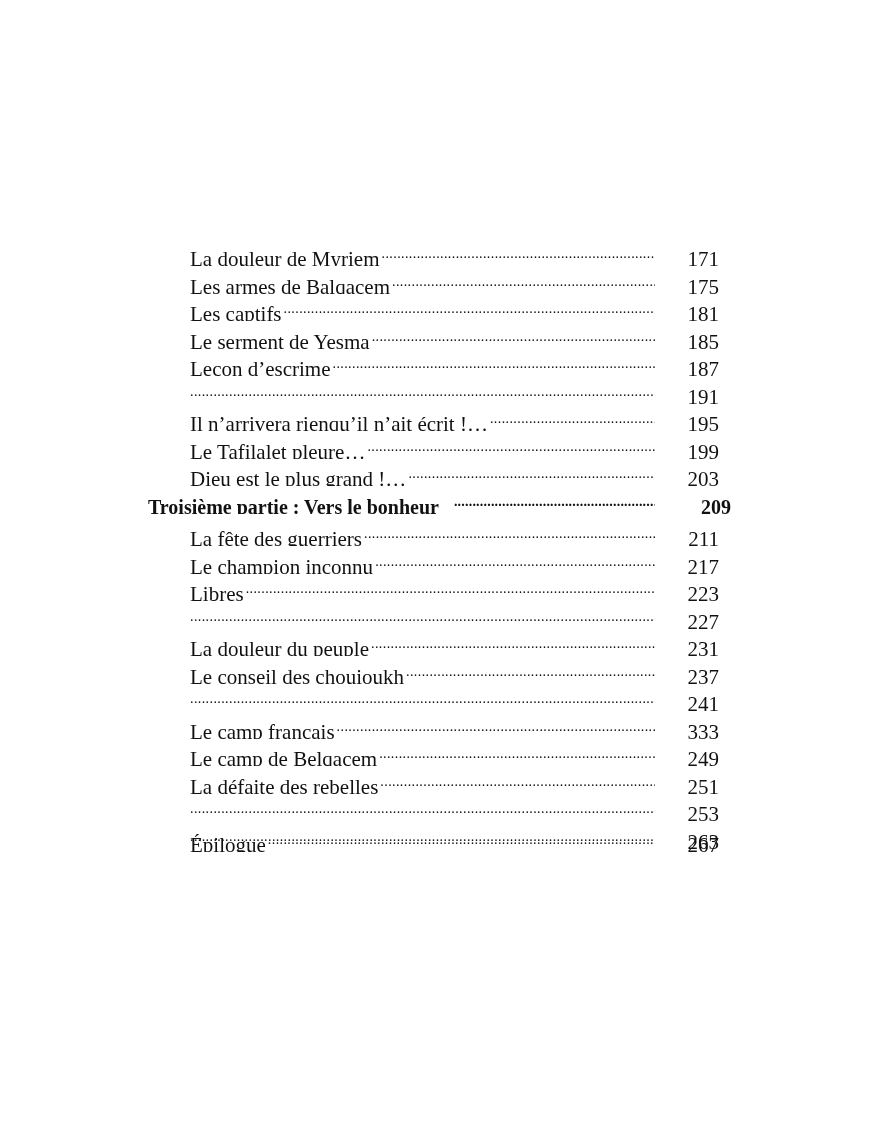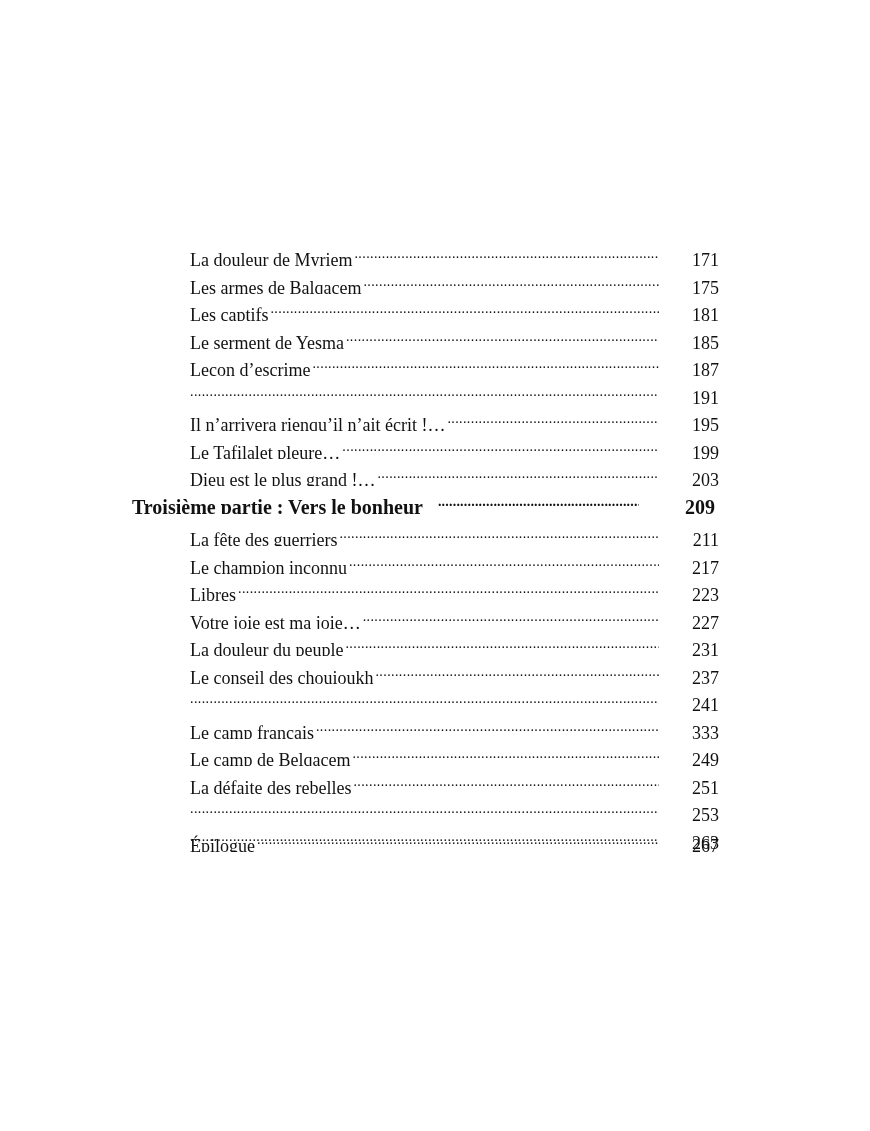--- a/index.html
+++ b/index.html
@@ -19,31 +19,31 @@
       position: absolute;
       left: 0;
       top: 239px;
       width: 870px;
     }
     .row {
       position: absolute;
       display: flex;
       align-items: baseline;
       height: 27px;
-      font-size: 18px;
+      font-size: 21px;
       line-height: 27px;
       white-space: nowrap;
       overflow: hidden;
     }
     .row.entry {
       left: 190px;
       width: 529px;
     }
     .row.part {
-      left: 132px;
+      left: 148px;
       width: 583px;
       font-weight: bold;
       font-size: 20px;
       gap: 13px;
     }
     .title {
       flex: 0 0 auto;
       padding-right: 2px;
     }
     .leader {
@@ -138,21 +138,20 @@
     <span class="title">Le champion inconnu</span>
     <span class="leader"></span>
     <span class="page">217</span>
   </div>
   <div class="row entry" style="top:335px">
     <span class="title">Libres</span>
     <span class="leader"></span>
     <span class="page">223</span>
   </div>
   <div class="row entry" style="top:362.5px">
-    <span class="title">Votre joie est ma joie…</span>
     <span class="leader"></span>
     <span class="page">227</span>
   </div>
   <div class="row entry" style="top:390px">
     <span class="title">La douleur du peuple</span>
     <span class="leader"></span>
     <span class="page">231</span>
   </div>
   <div class="row entry" style="top:417.5px">
     <span class="title">Le conseil des chouioukh</span>

